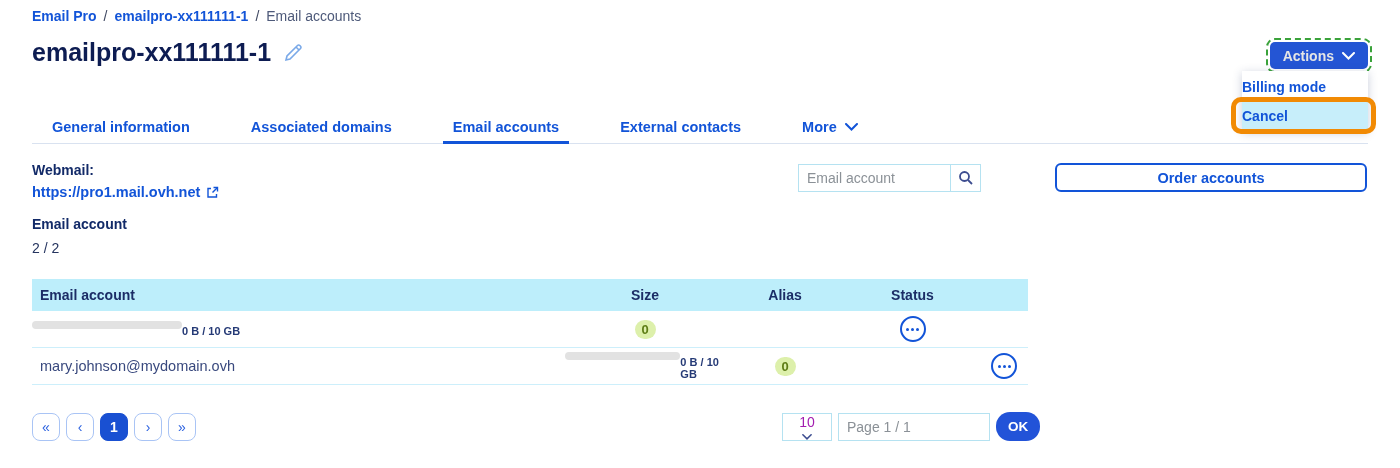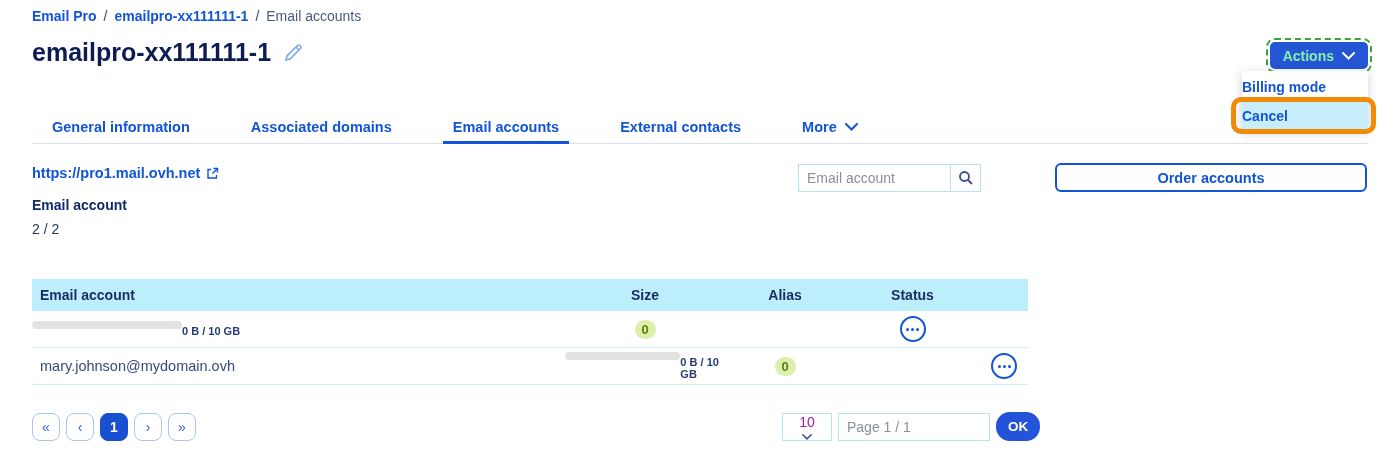--- a/index.html
+++ b/index.html
@@ -12,21 +12,21 @@
   .breadcrumb a { color:#1254d8; font-weight:700; text-decoration:none; cursor:pointer; }
   .breadcrumb .sep { color:#3d4660; }
 
   
   .title-row { position:absolute; left:32px; top:38px; display:flex; align-items:center; gap:12px; }
   .page-title { font-size:25px; font-weight:700; color:#0d1c52; }
   .edit-pencil { width:20px; height:20px; color:#7aa9e8; cursor:pointer; }
 
   
   .actions-btn { position:absolute; top:42px; right:32px; height:27px; padding:0 13px; background:#2455d4; border:none;
-    border-radius:5px; color:#86efac; font-weight:700; font-size:14px; display:flex; align-items:center; gap:8px; cursor:pointer;
+    border-radius:5px; color:#e5e5e5; font-weight:700; font-size:14px; display:flex; align-items:center; gap:8px; cursor:pointer;
     outline:2px dashed #3aa23a; outline-offset:2px; font-family:inherit; }
   .actions-menu { position:absolute; top:71px; right:32px; width:126px; background:#fff; border-radius:0 0 4px 4px;
     box-shadow:0 2px 10px rgba(40,60,110,.25); z-index:5; padding:2px 0 0 0; }
   .menu-item { height:28px; line-height:28px; font-size:14px; font-weight:700; color:#1254d8; cursor:pointer; }
   .menu-item.highlighted { background:#c7eefa; height:30px; line-height:30px; }
   .annotation-box { position:absolute; left:1231px; top:97px; width:145px; height:37px; border:5px solid #f18a04;
     border-radius:10px; z-index:10; pointer-events:none; }
 
   
   .tabs { position:absolute; left:32px; right:32px; top:110px; height:34px; display:flex; gap:41px; align-items:stretch;
@@ -140,20 +140,21 @@
       </div>
     <div class="tab">
       <span>More</span>
       <svg class="chev" viewBox="0 0 13 8" fill="none" stroke="#1254d8" stroke-width="2" stroke-linecap="round">
           <polyline points="1,1 6.5,6.5 12,1"></polyline>
         </svg>
     </div>
   </div>
 
   <div class="info">
+    <div class="lbl">Webmail:</div>
     <div class="webmail-link">
       <a>https://pro1.mail.ovh.net</a>
       <svg class="ext-icon" viewBox="0 0 13 13" fill="none" stroke="currentColor" stroke-width="1.4">
         <path d="M5 2.5H2v8.5h8.5V8"></path>
           <path d="M7.5 1.5H11.5V5.5"></path>
           <path d="M11 2L6.5 6.5"></path>
       </svg>
     </div>
     <div class="lbl lbl2">Email account</div>
     <div class="count">2 / 2</div>

